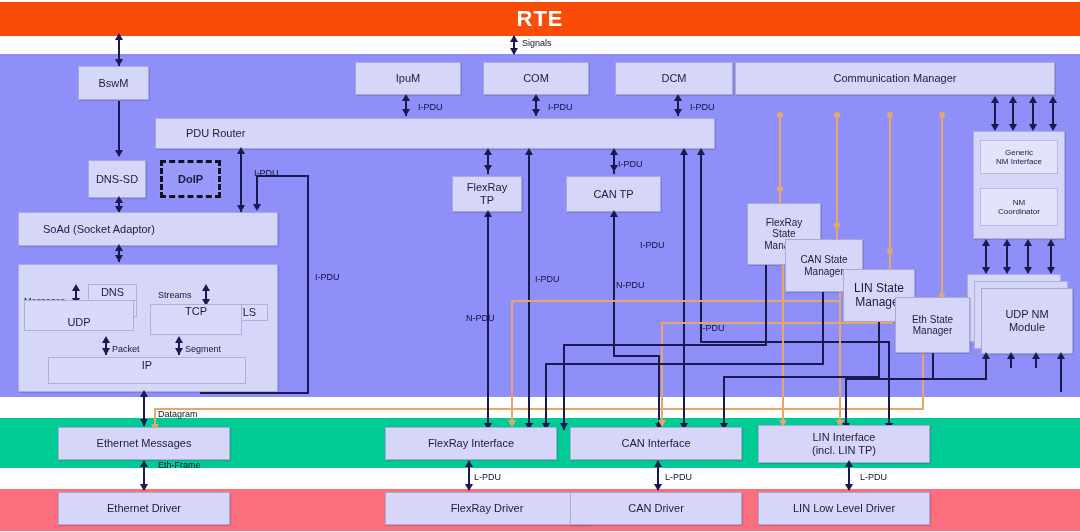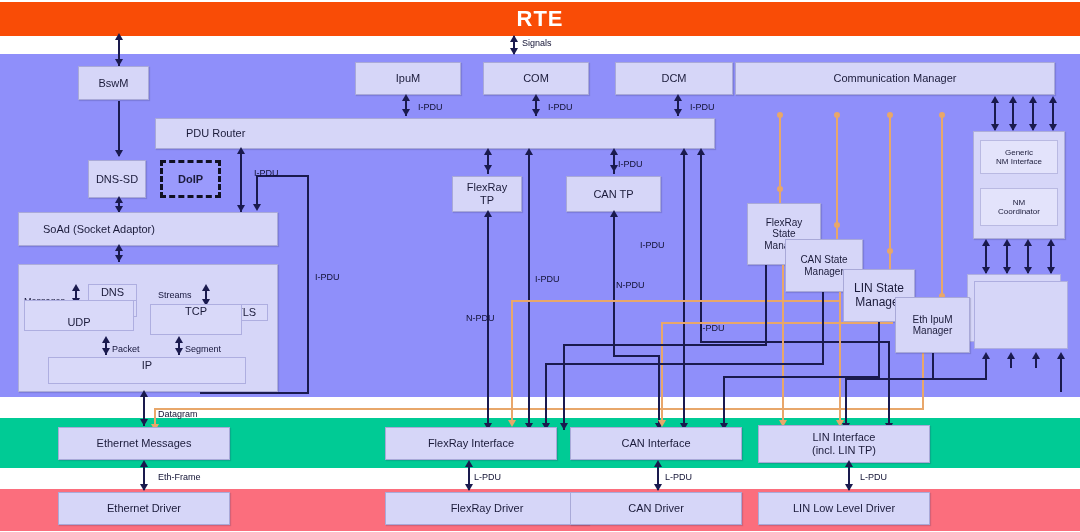--- a/index.html
+++ b/index.html
@@ -137,20 +137,24 @@
   <div class="ar-d" style="left:1003px;top:267px;"></div>
   <div class="vl" style="left:1027px;top:241px;height:32px;"></div>
   <div class="ar-u" style="left:1024px;top:239px;"></div>
   <div class="ar-d" style="left:1024px;top:267px;"></div>
   <div class="vl" style="left:1050px;top:241px;height:32px;"></div>
   <div class="ar-u" style="left:1047px;top:239px;"></div>
   <div class="ar-d" style="left:1047px;top:267px;"></div>
 
   <div class="stackcard" style="left:967px;top:274px;width:92px;height:66px;"></div>
   <div class="stackcard" style="left:974px;top:281px;width:92px;height:66px;"></div>
+  <div class="mod" style="left:981px;top:288px;width:92px;height:66px;flex-direction:column;">
+    <span>UDP  NM</span>
+    <span>Module</span>
+  </div>
 
   <div class="vl" style="left:118px;top:101px;height:55px;"></div>
   <div class="ar-d" style="left:115px;top:150px;"></div>
 
   <div class="mod" style="left:88px;top:160px;width:58px;height:38px;">DNS-SD</div>
   <div class="mod dashed" style="left:160px;top:160px;width:61px;height:38px;">DoIP</div>
 
   <div class="vl" style="left:118px;top:198px;height:14px;"></div>
   <div class="ar-u" style="left:115px;top:196px;"></div>
   <div class="ar-d" style="left:115px;top:206px;"></div>
@@ -259,21 +263,21 @@
   </div>
   <div class="mod sm" style="left:785px;top:239px;width:78px;height:53px;flex-direction:column;font-size:10px;">
     <span>CAN State</span>
     <span>Manager</span>
   </div>
   <div class="mod sm" style="left:843px;top:269px;width:72px;height:53px;flex-direction:column;font-size:12px;">
     <span>LIN  State</span>
     <span>Manager</span>
   </div>
   <div class="mod sm" style="left:895px;top:297px;width:75px;height:56px;flex-direction:column;font-size:10px;">
-    <span>Eth IpuM</span>
+    <span>Eth State</span>
     <span>Manager</span>
   </div>
 
   <div class="ovl" style="left:782px;top:265px;height:158px;"></div>
   <div class="oar-d" style="left:779px;top:420px;"></div>
   <div class="ovl" style="left:839px;top:292px;height:131px;"></div>
   <div class="oar-d" style="left:836px;top:420px;"></div>
   <div class="ovl" style="left:511px;top:300px;height:123px;"></div>
   <div class="ohl" style="left:511px;top:300px;width:330px;"></div>
   <div class="oar-d" style="left:508px;top:420px;"></div>
@@ -346,19 +350,19 @@
       <div class="lbl" style="left: 690px; top: 102px;">I-PDU</div>
       <div class="lbl" style="left: 254px; top: 168px;">I-PDU</div>
       <div class="lbl" style="left: 618px; top: 159px;">I-PDU</div>
       <div class="lbl" style="left: 640px; top: 240px;">I-PDU</div>
       <div class="lbl" style="left: 315px; top: 272px;">I-PDU</div>
       <div class="lbl" style="left: 535px; top: 274px;">I-PDU</div>
       <div class="lbl" style="left: 700px; top: 323px;">I-PDU</div>
       <div class="lbl" style="left: 466px; top: 313px;">N-PDU</div>
       <div class="lbl" style="left: 616px; top: 280px;">N-PDU</div>
       <div class="lbl" style="left: 158px; top: 409px;">Datagram</div>
-      <div class="lbl" style="left: 158px; top: 472px;">Eth-Frame</div>
+      <div class="lbl" style="left: 158px; top: 460px;">Eth-Frame</div>
       <div class="lbl" style="left: 474px; top: 472px;">L-PDU</div>
       <div class="lbl" style="left: 665px; top: 472px;">L-PDU</div>
       <div class="lbl" style="left: 860px; top: 472px;">L-PDU</div>
     </div>
 
 </div>
 
 </body></html>

